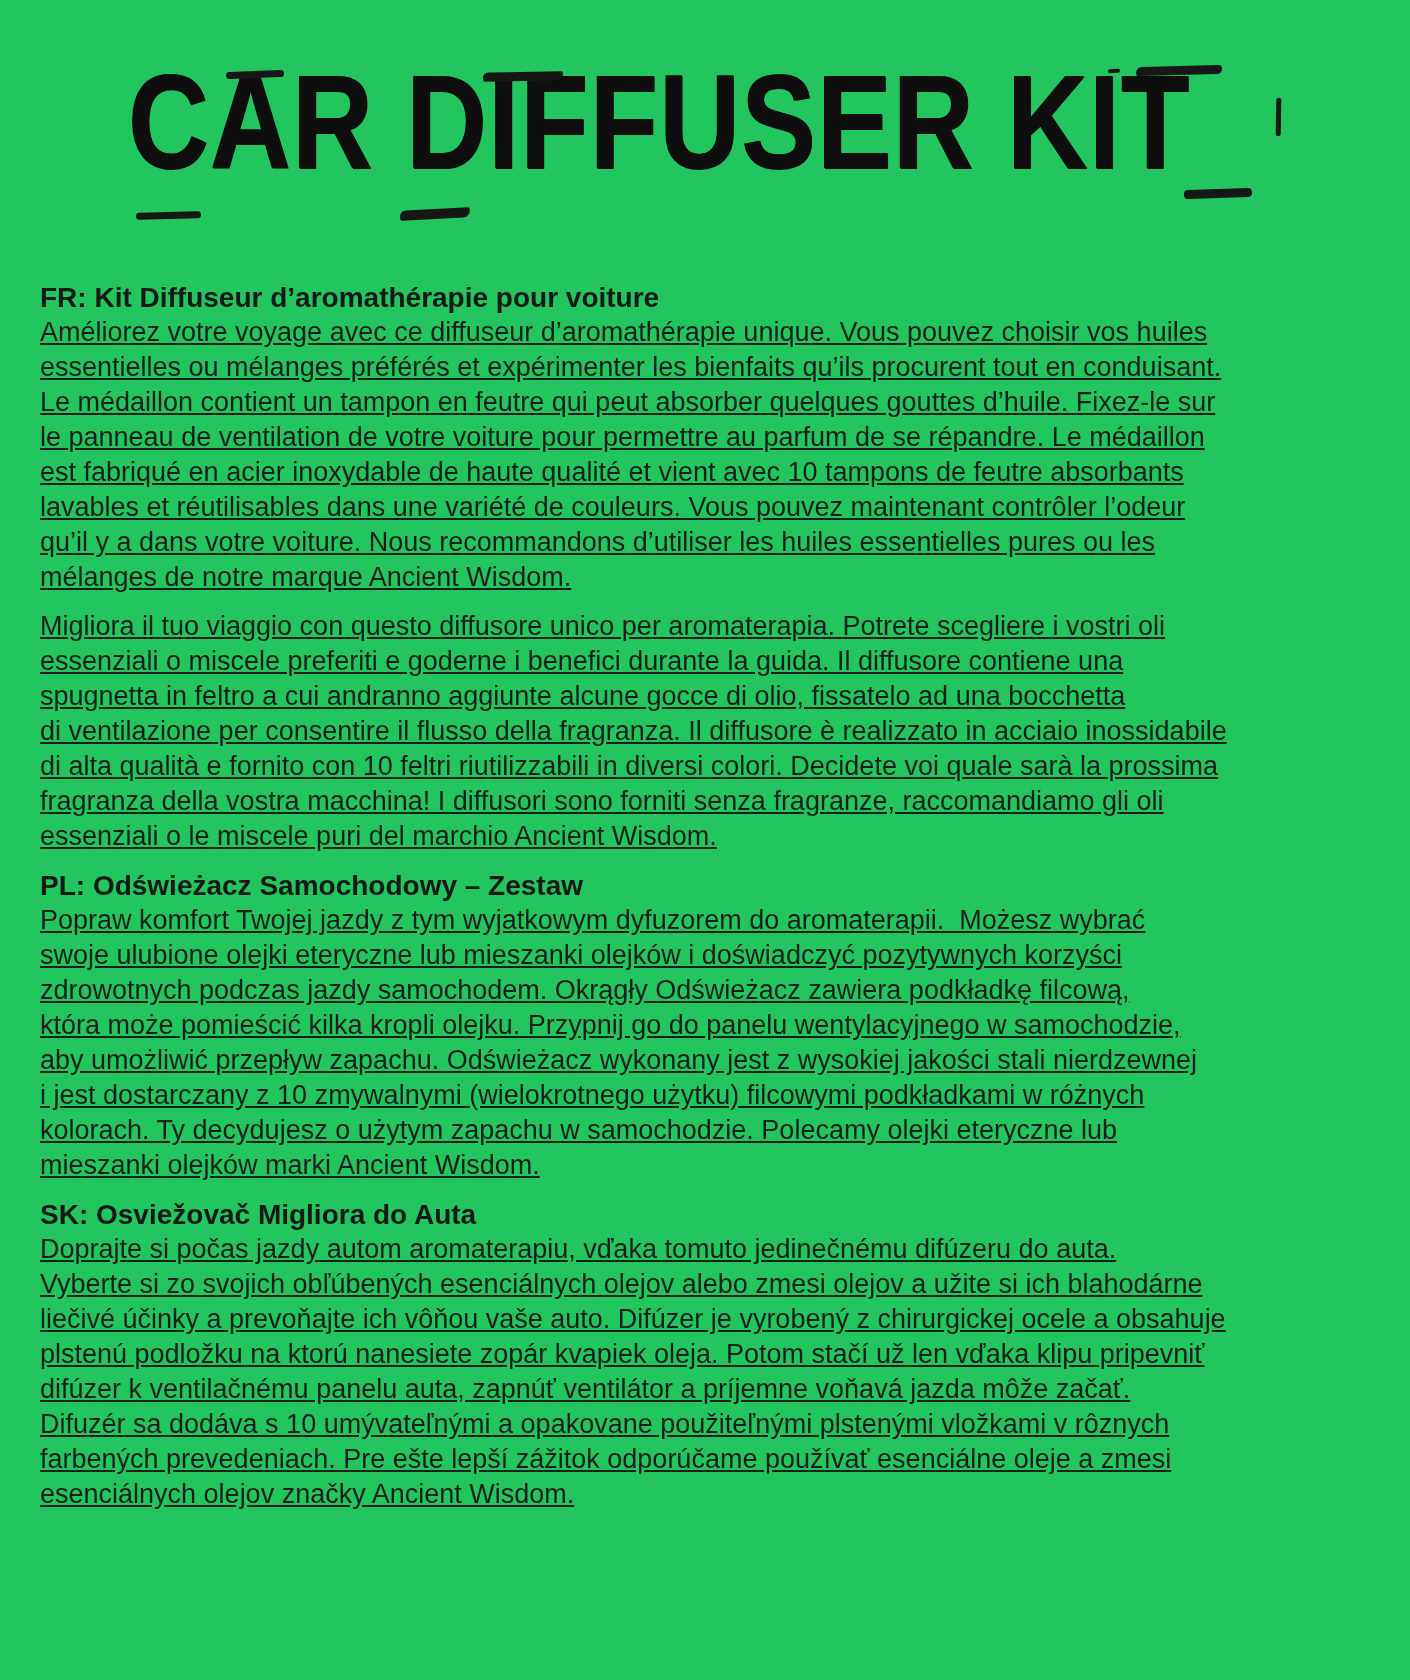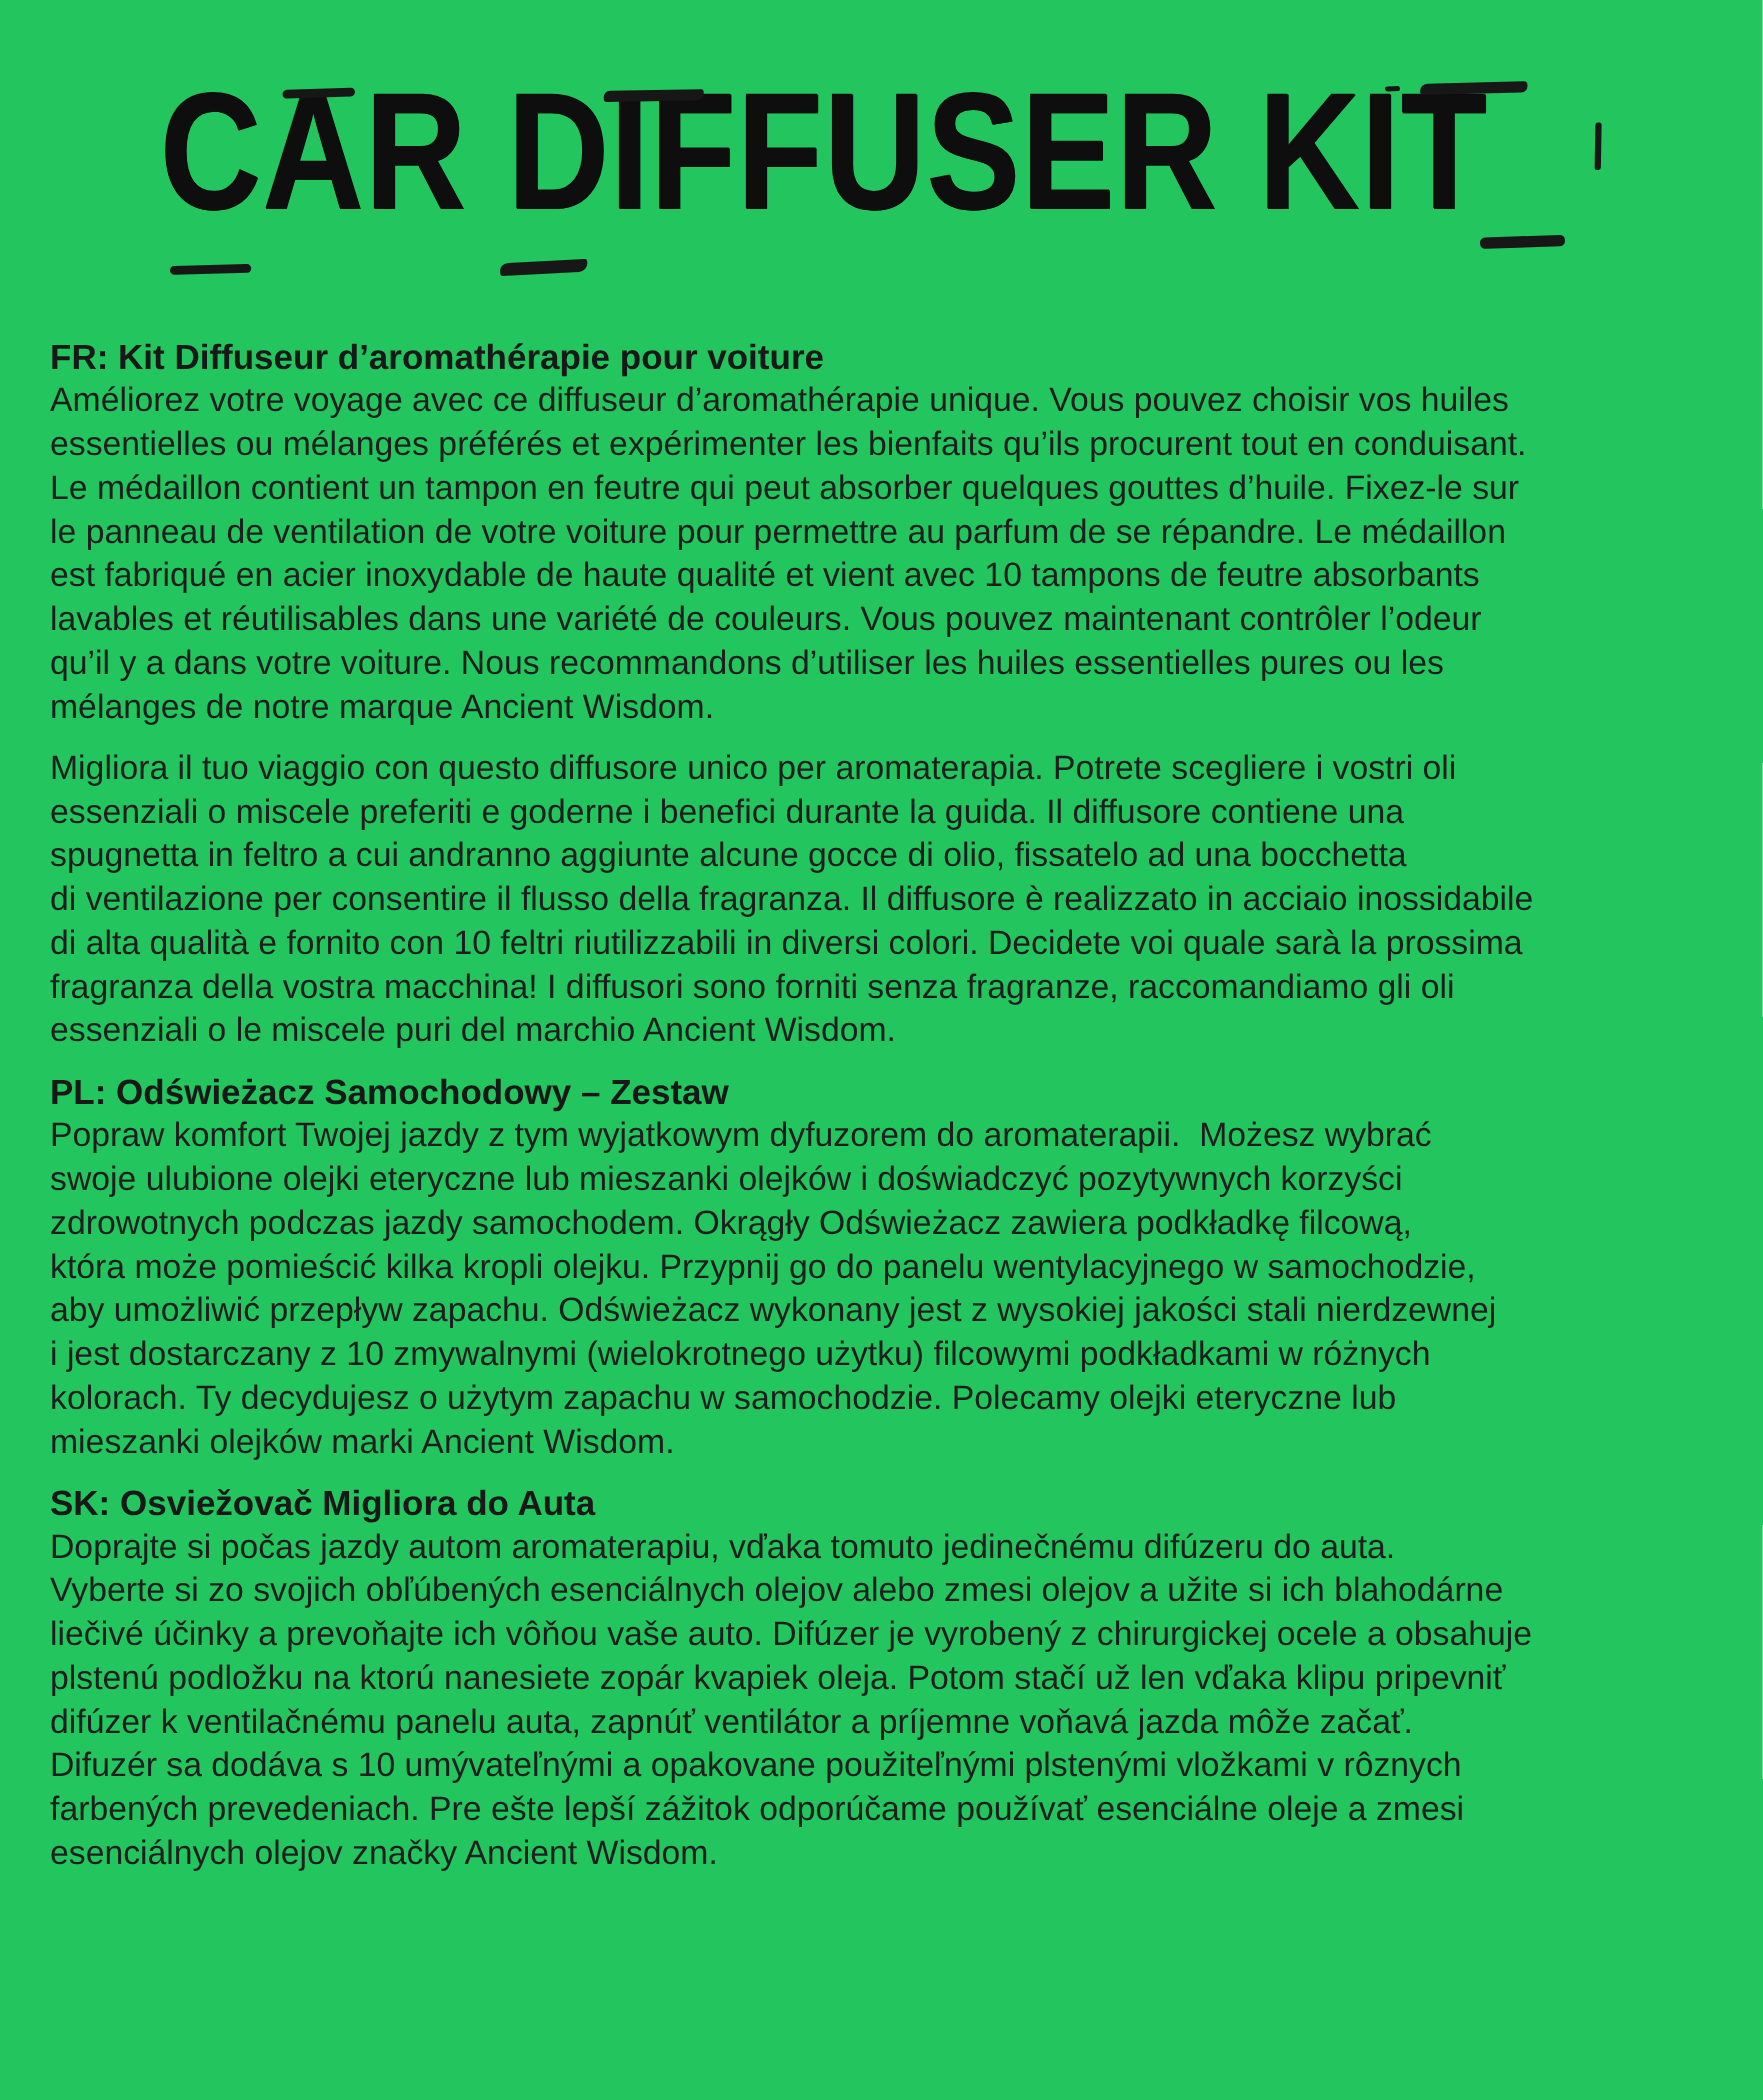--- a/index.html
+++ b/index.html
@@ -44,39 +44,40 @@
   .smudge.s-top3   { left: 1108px; top: 69px;  width: 12px; height: 4px;  transform: rotate(-2deg); }
   .smudge.s-top4   { left: 1136px; top: 66px;  width: 86px; height: 9px;  transform: rotate(-1.5deg); border-radius: 6px 3px 5px 3px; }
   .smudge.s-bot1   { left: 136px;  top: 212px; width: 65px; height: 7px;  transform: rotate(-1.5deg); }
   .smudge.s-bot2   { left: 400px;  top: 209px; width: 70px; height: 10px; transform: rotate(-3deg); border-radius: 6px 2px 7px 2px; }
   .smudge.s-bot3   { left: 1184px; top: 189px; width: 68px; height: 9px;  transform: rotate(-2deg); }
   .smudge.s-tick   { left: 1276px; top: 98px;  width: 5px;  height: 38px; transform: rotate(1deg); border-radius: 2px; }
 
   
   .content {
     position: absolute;
-    left: 40px; top: 268px;
+    left: 40px; top: 280px;
     width: 1362px;
   }
   .section { margin: 0 0 14px 0; }
   .section h2 {
     margin: 0;
     font-size: 28px;
     font-weight: bold;
     line-height: 35px;
     color: #181818;
     white-space: pre;
   }
   .section p {
     margin: 0;
     font-size: 27px;
     font-weight: normal;
     line-height: 35px;
     color: #1e1e1e;
     white-space: pre;
+    text-decoration: underline;
   }
 </style>
 </head>
 <body>
 
 <div class="page">
 
   <div class="title">CAR DIFFUSER KIT</div>
 
   <div class="smudge s-top1"></div>

